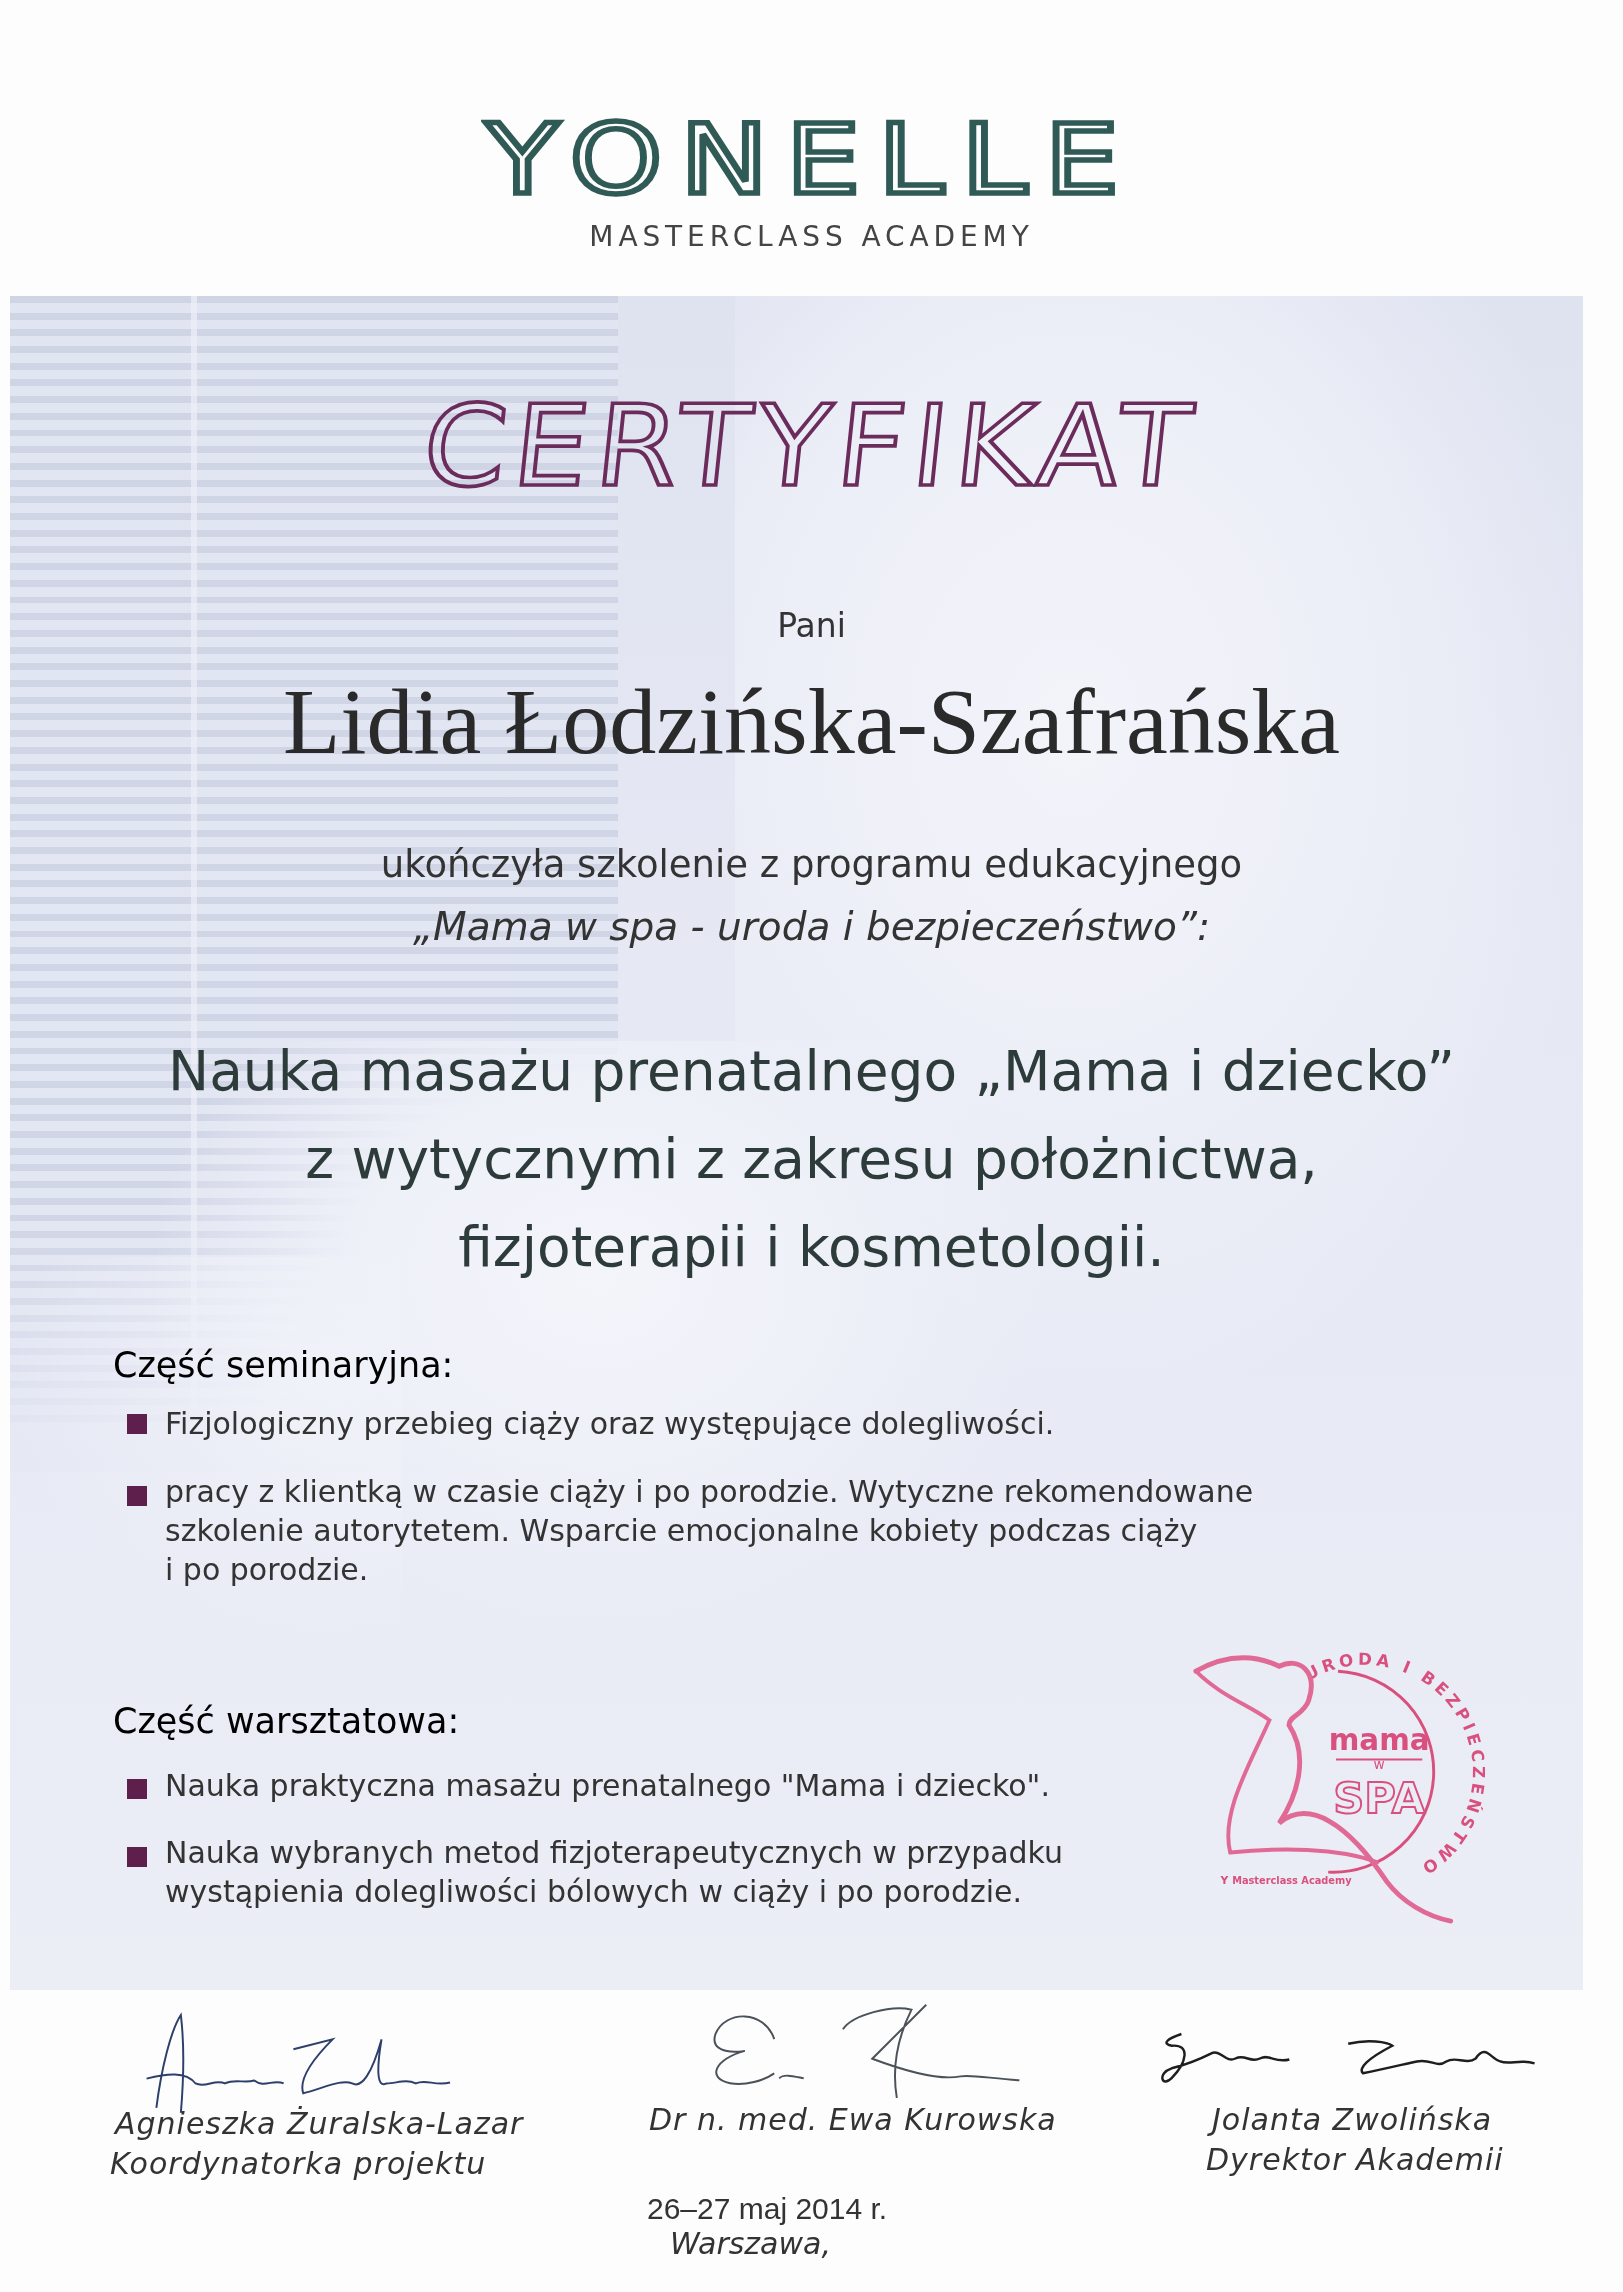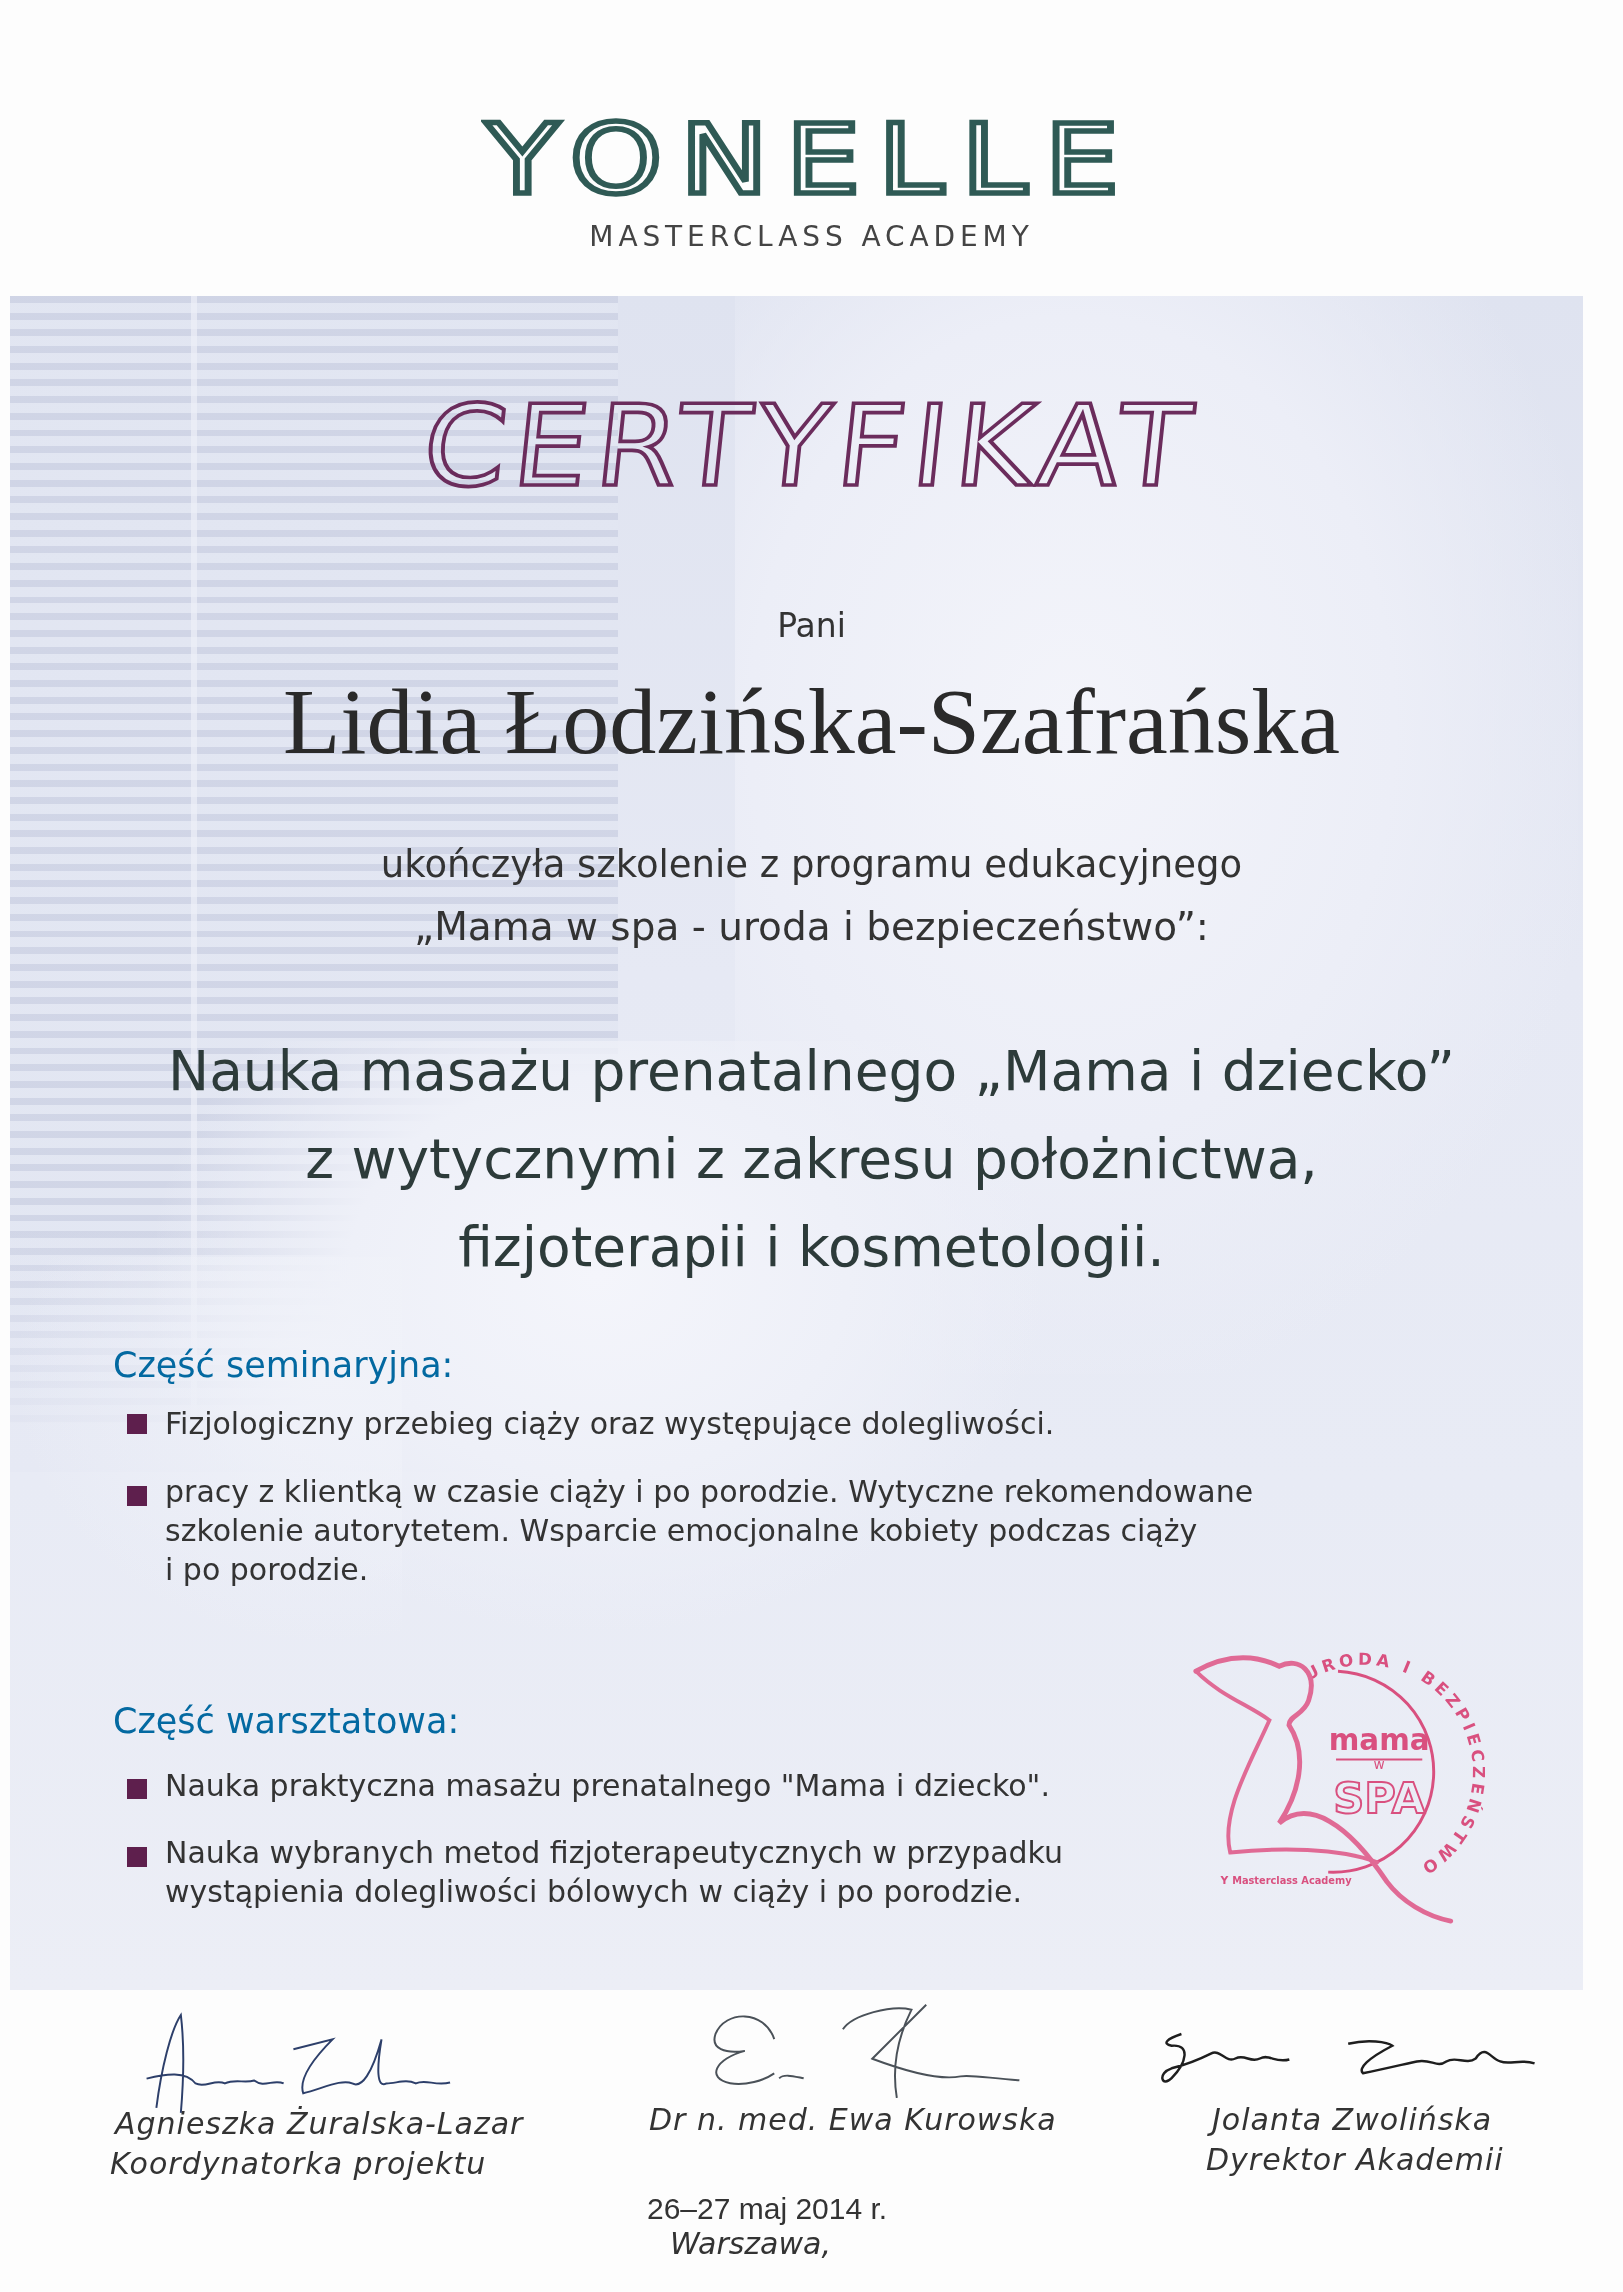--- a/index.html
+++ b/index.html
@@ -31,26 +31,26 @@
                  background:radial-gradient(ellipse at 80% 30%, #f0f2f9 0%, rgba(232,235,245,0) 70%); }
   
   .center { left:0; width:1623px; text-align:center; }
   .cert { top:387px; font-size:118px; font-weight:200; letter-spacing:7.8px; color:#6b2c5c;
           font-family:"DejaVu Sans", sans-serif; line-height:1; }
   .cert span { display:inline-block; transform:skewX(-6deg) scaleY(0.95); font-weight:normal;
                color:transparent; -webkit-text-stroke:3.9px #6b2c5c; }
   .pani { top:606px; font-size:33px; color:#333; }
   .name { top:667px; font-family:"Liberation Serif", "DejaVu Serif", serif; font-size:94px; color:#2a2a2a; }
   .intro1 { top:843px; font-size:37px; color:#333; }
-  .intro2 { top:904px; font-size:39px; color:#333; }
+  .intro2 { top:904px; font-size:39px; color:#333; font-style:italic; }
   .h1 { font-size:55px; color:#2d3b3a; }
   .h1.l1 { top:1039px; }
   .h1.l2 { top:1127px; }
   .h1.l3 { top:1215px; }
-  .section { left:113px; font-size:35px; color:#0369a1; }
+  .section { left:113px; font-size:35px; color:#000000; }
   .sec1 { top:1345px; }
   .sec2 { top:1701px; }
   .bullet { left:127px; width:19.6px; height:19.6px; background:#5e1f4d; }
   .btext { left:165px; font-size:30px; line-height:39px; color:#333; }
   
   .stamp { left:1191px; top:1627px; width:294px; height:304px; }
   
   .sig { position:absolute; }
   .signame { position:absolute; font-size:30px; font-style:italic; color:#333; letter-spacing:1px; font-weight:300; }
   .date { left:647px; top:2192px; font-family:"Liberation Sans", sans-serif; font-size:30px; color:#333; }

